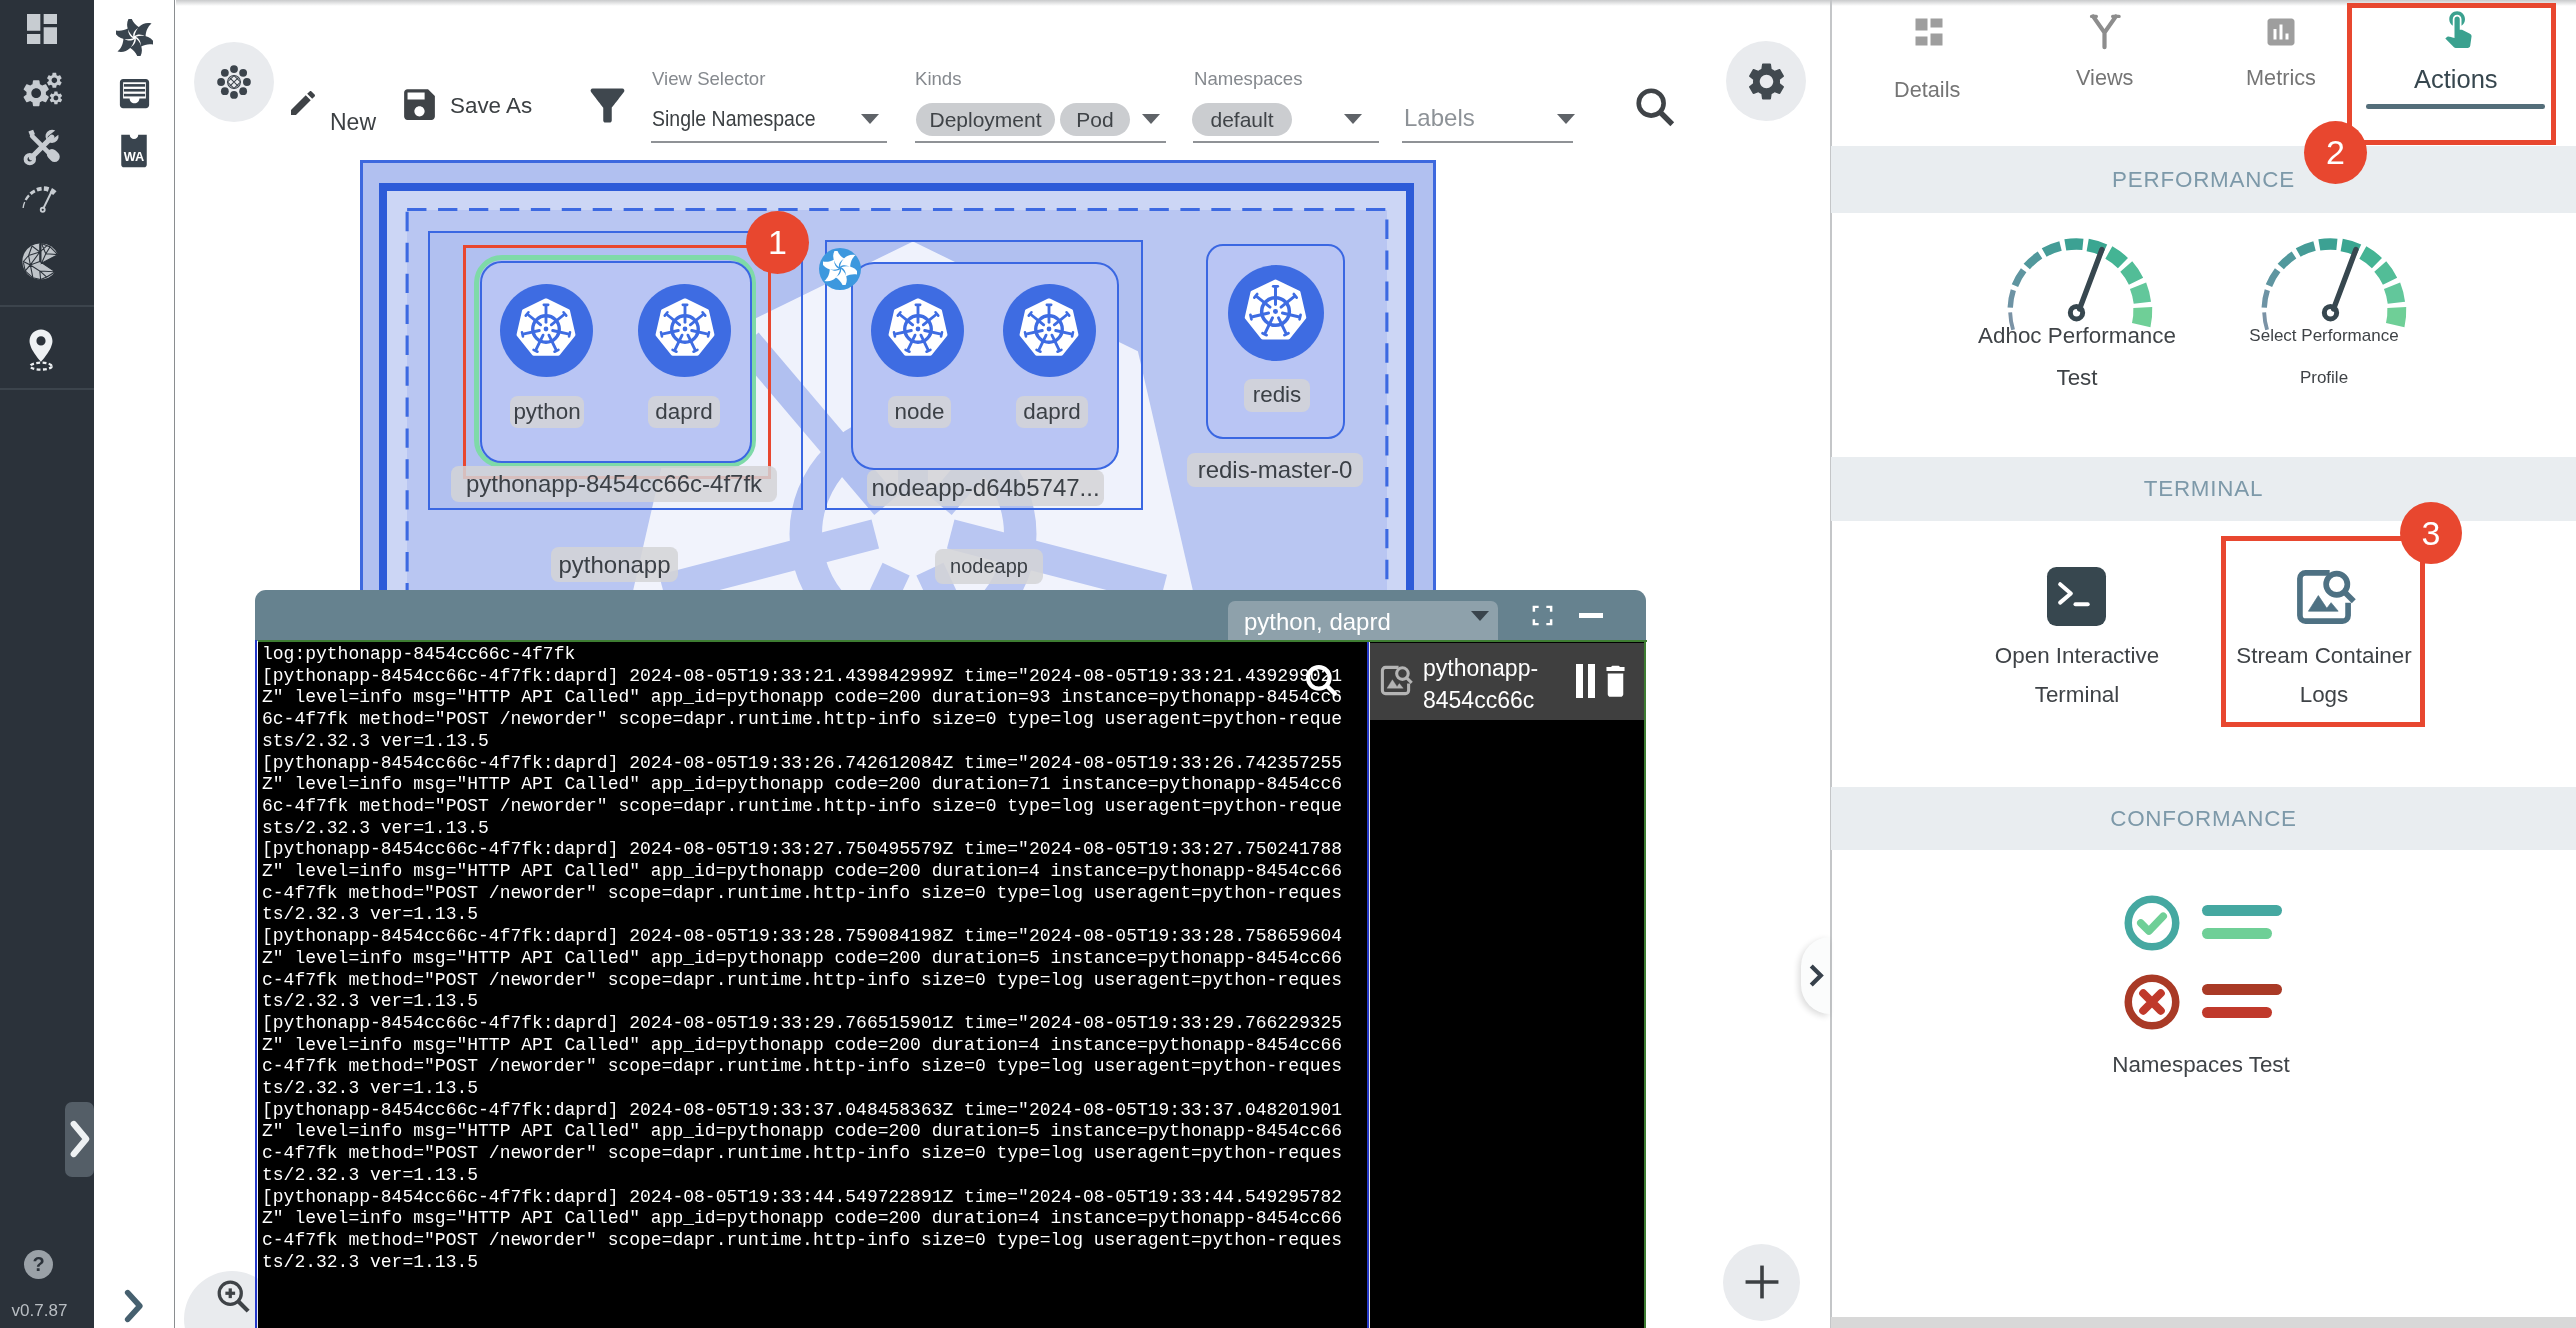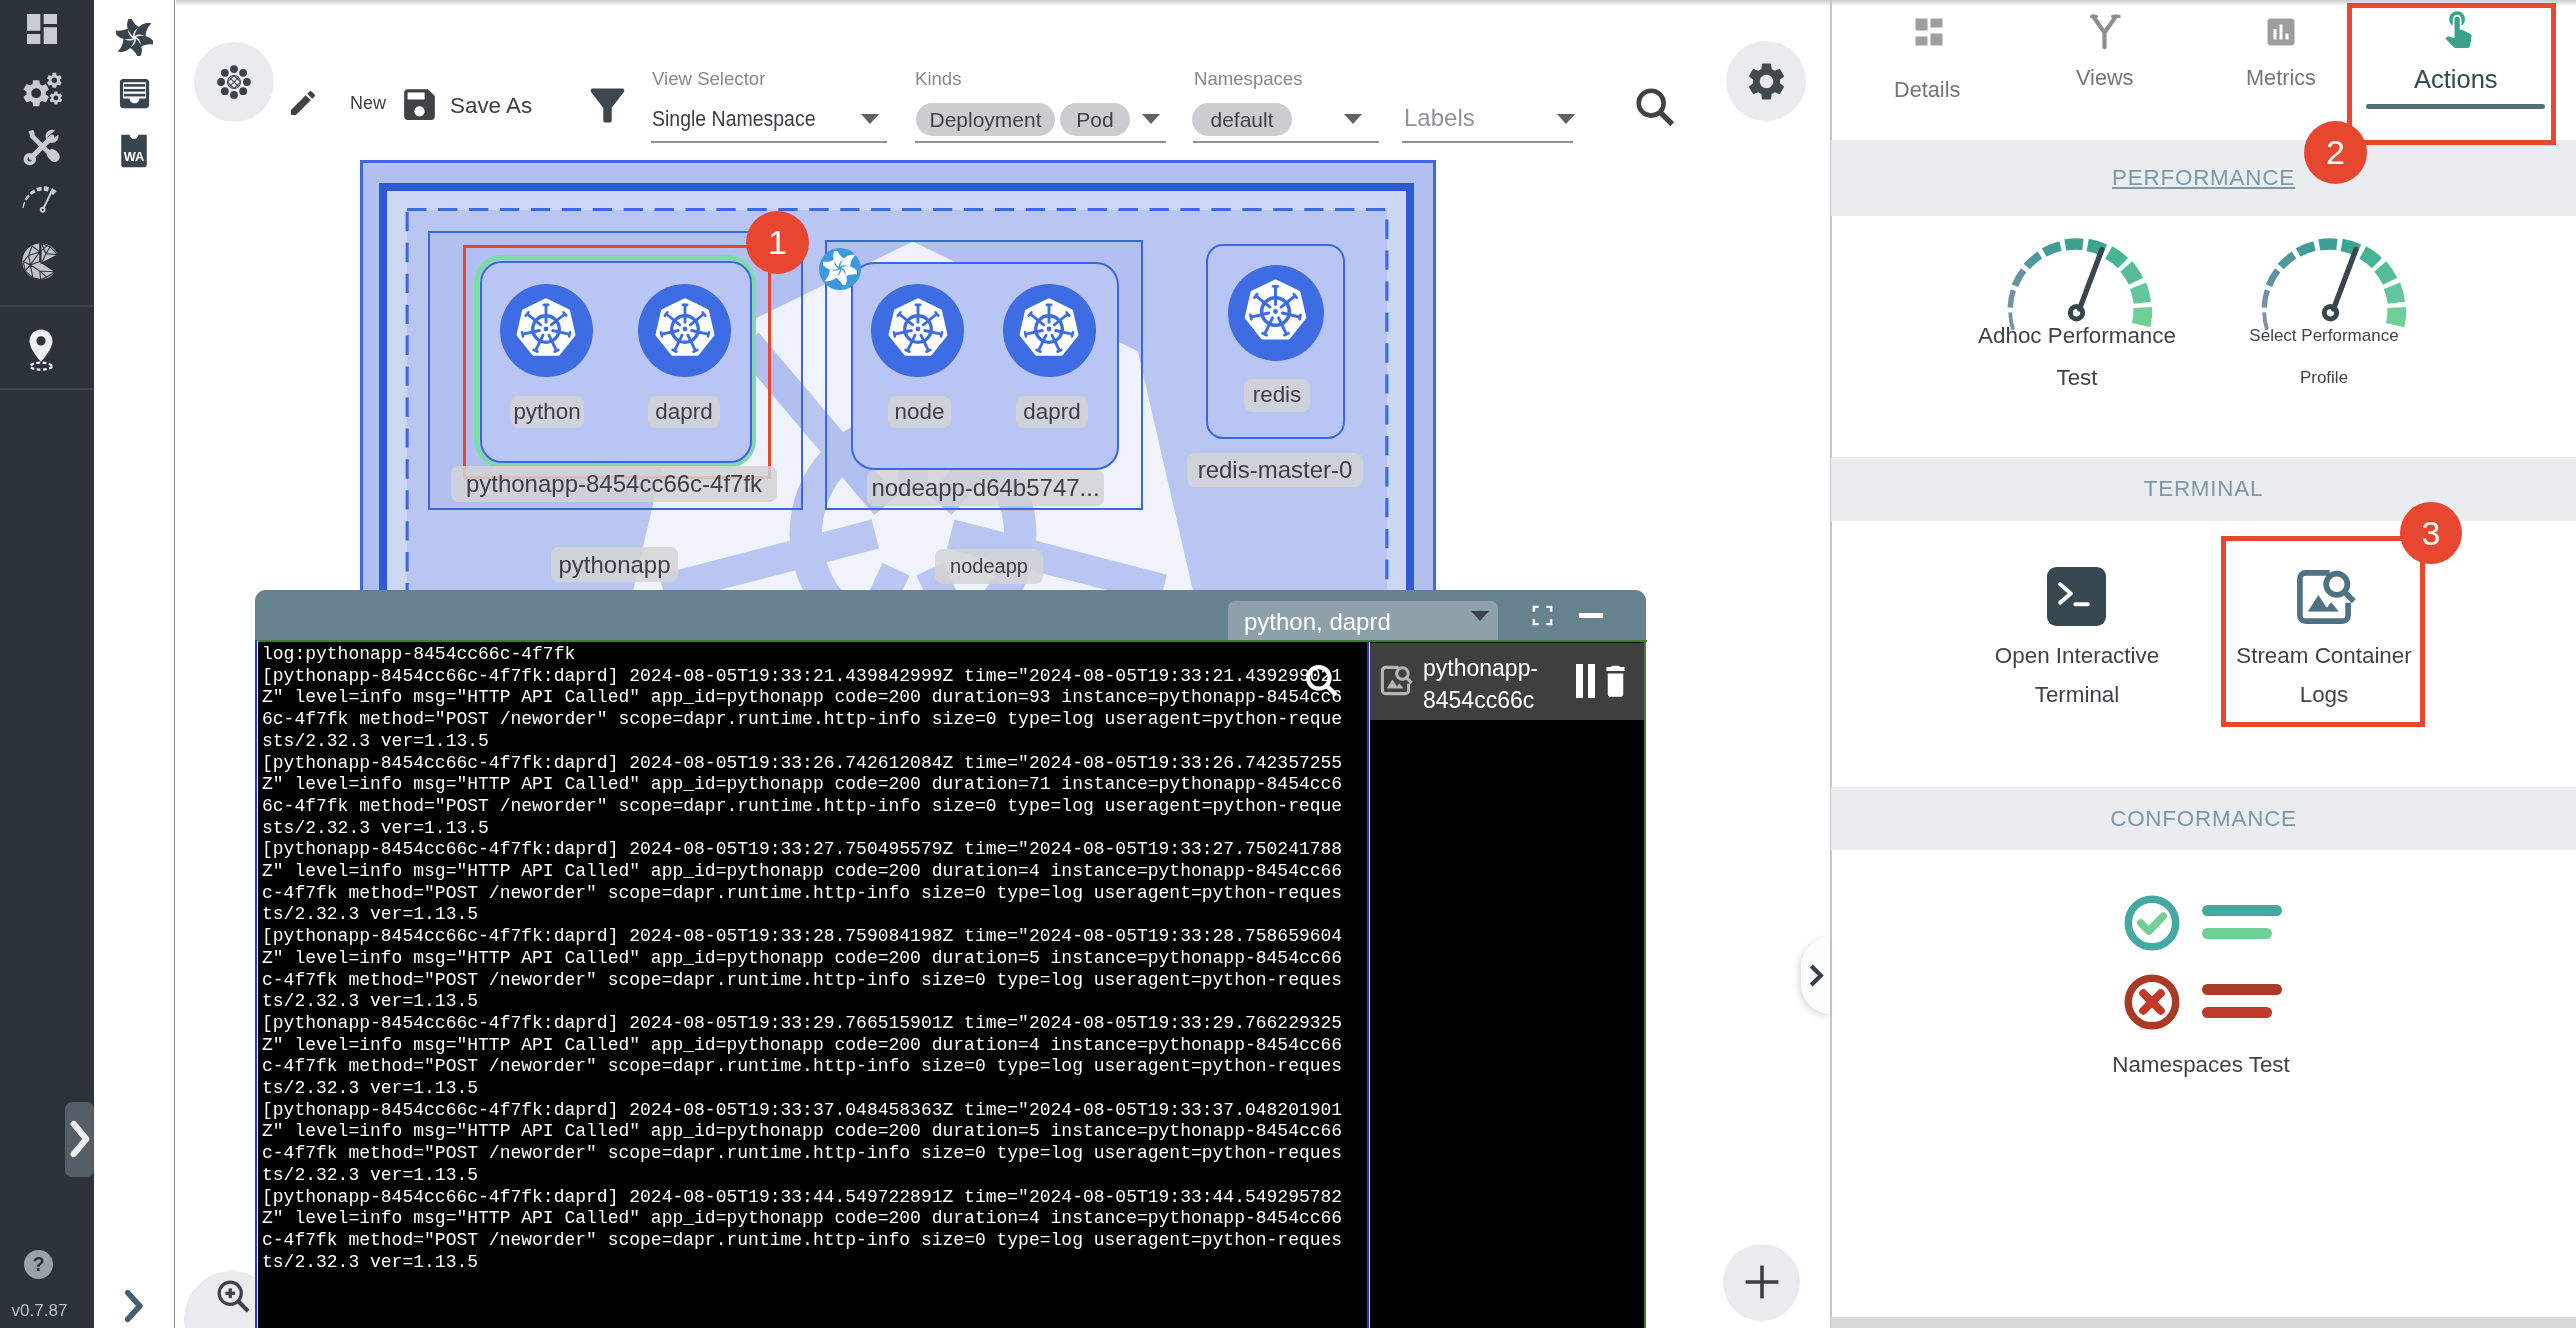--- a/index.html
+++ b/index.html
@@ -170,21 +170,21 @@
   <circle cx="-38" cy="0" r="11.5"></circle>
     <circle cx="-26.9" cy="-26.9" r="11.5"></circle>
   <g fill="none" stroke="#3c444c" stroke-width="3">
     <circle cx="0" cy="0" r="19"></circle>
     <path d="M-19 0 L0 -19 L19 0 L0 19 Z M-13 -13 L13 13 M-13 13 L13 -13"></path>
   </g>
 </svg>
 <svg class="a" style="left:287px;top:87px" width="32" height="32" viewBox="0 0 24 24" fill="#3f4347">
     <path d="M3 17.25V21h3.75L17.81 9.94l-3.75-3.75L3 17.25zM20.71 7.04c.39-.39.39-1.02 0-1.41l-2.34-2.34c-.39-.39-1.02-.39-1.41 0l-1.83 1.83 3.75 3.75 1.83-1.83z"></path>
   </svg>
-<div class="val" style="left:330px;top:93px;font-size:18px;margin-left:20px;">New</div>
+<div class="val" style="left:330px;top:109px;font-size:23px;">New</div>
 <svg class="a" style="left:399px;top:84px" width="41" height="41" viewBox="0 0 24 24" fill="#3f4347">
     <path d="M17 3H5c-1.11 0-2 .9-2 2v14c0 1.1.89 2 2 2h14c1.1 0 2-.9 2-2V7l-4-4zm-5 16c-1.66 0-3-1.34-3-3s1.34-3 3-3 3 1.34 3 3-1.34 3-3 3zm3-10H5V5h10v4z"></path>
   </svg>
 <div class="val" style="left:450px;top:93px;font-size:22.4px;">Save As</div>
 <svg class="a" style="left:582px;top:80px" width="51" height="51" viewBox="0 0 24 24" fill="#3f474e">
     <path d="M4.25 5.61C6.27 8.2 10 13 10 13v6c0 .55.45 1 1 1h2c.55 0 1-.45 1-1v-6s3.72-4.8 5.74-7.39A.998.998 0 0 0 18.95 4H5.04c-.83 0-1.3.95-.79 1.61z"></path>
   </svg>
 <div class="cap" style="left:652px;top:68px;">View Selector</div>
 <div class="val" style="left:652px;top:106px;font-size:22.4px;transform:scaleX(0.87);transform-origin:0 0;">Single Namespace</div>
 <div class="caret" style="left:861px;top:114px;"></div>
@@ -383,21 +383,21 @@
   </svg>
 <div class="a" style="left:2246px;top:65px;color:#757575;font-size:21.7px;">Metrics</div>
 <svg class="a" style="left:2437px;top:6.2px" width="42" height="42" viewBox="0 0 24 24" fill="#3aa18f">
     <path d="M9 11.24V7.5C9 6.12 10.12 5 11.5 5S14 6.12 14 7.5v3.74c1.21-.81 2-2.18 2-3.74C16 5.01 13.99 3 11.5 3S7 5.01 7 7.5c0 1.56.79 2.93 2 3.74zm9.84 4.63l-4.54-2.26c-.17-.07-.35-.11-.54-.11H13v-6c0-.83-.67-1.5-1.5-1.5S10 6.67 10 7.5v10.74c-3.6-.76-3.54-.75-3.67-.75-.31 0-.59.13-.79.33l-.79.8 4.94 4.94c.27.27.65.44 1.06.44h6.79c.75 0 1.33-.55 1.44-1.28l.75-5.27c.01-.07.02-.14.02-.2 0-.62-.38-1.16-.91-1.38z"></path>
   </svg>
 <div class="a" style="left:2414px;top:65px;color:#37474f;font-size:25.5px;">Actions</div>
 <div class="a" style="left:2366px;top:104px;width:179px;height:5.4px;background:#546e7a;border-radius:2.3px;"></div>
 <div class="a" style="left:2347px;top:3.1px;width:209px;height:142px;border:5.4px solid #e8472f;box-sizing:border-box;z-index:5;"></div>
 <div class="a ctr" style="left:2304px;top:121px;width:63px;height:63px;border-radius:50%;background:#e8472f;color:#fff;font-size:34px;z-index:6;">2</div>
 
-<div class="band" style="top:140px;height:76px;text-decoration:underline;">PERFORMANCE</div>
+<div class="band" style="top:146px;height:67px;">PERFORMANCE</div>
 <svg class="a" style="left:1999px;top:224px" width="155" height="108" viewBox="0 0 200 140">
     <use href="#gauge"></use>
   </svg>
 <svg class="a" style="left:2253px;top:224px" width="155" height="108" viewBox="0 0 200 140">
     <use href="#gauge"></use>
   </svg>
 <div class="a" style="left:1961px;top:315px;width:232px;text-align:center;color:#3f4347;font-size:22.4px;line-height:42px;">Adhoc Performance<br>Test</div>
 <div class="a" style="left:2208px;top:315px;width:232px;text-align:center;color:#3f4347;font-size:17px;line-height:42px;">Select Performance<br>Profile</div>
 
 <div class="band" style="top:457px;height:64px;">TERMINAL</div>

